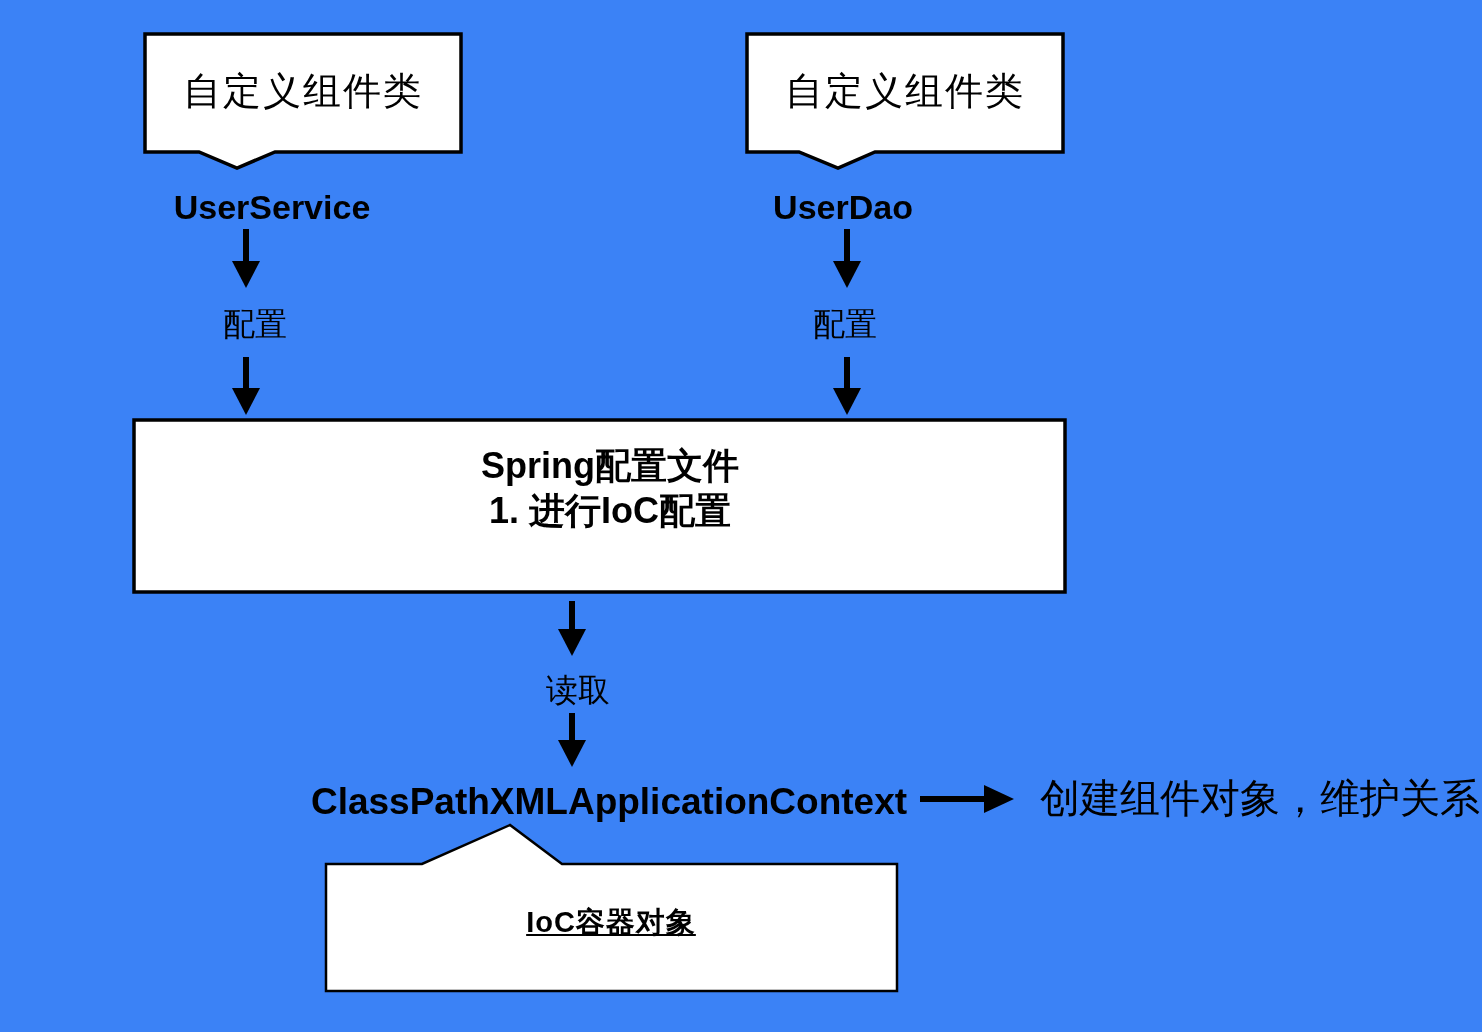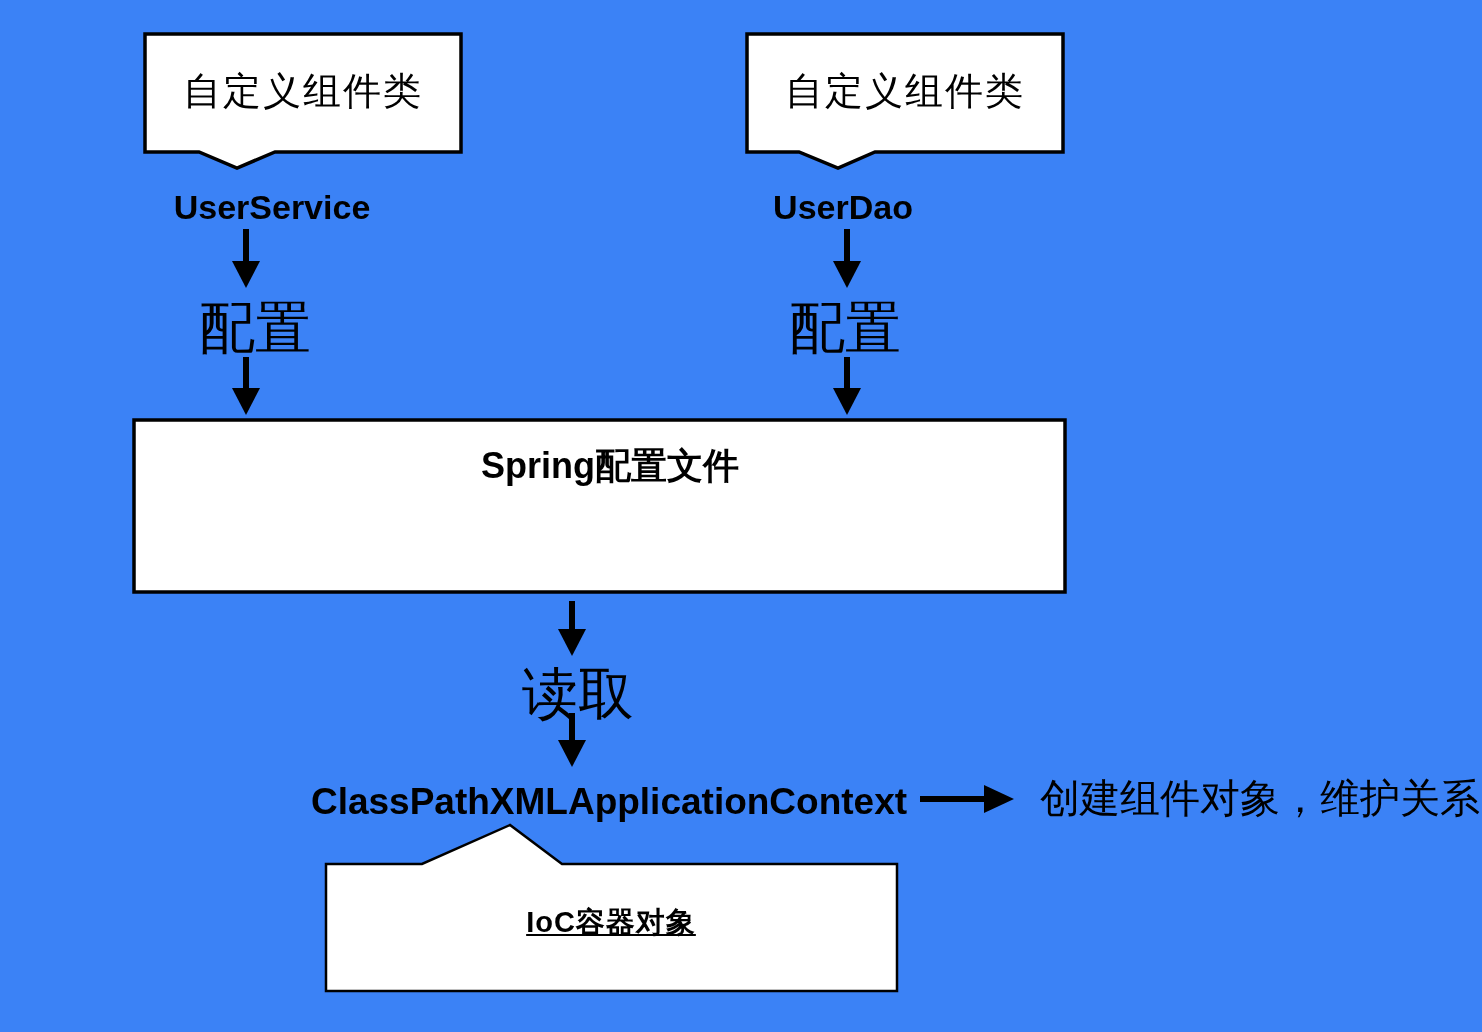--- a/index.html
+++ b/index.html
@@ -39,21 +39,22 @@
   }
   .bold-sans {
     font-family: "Liberation Sans", "DejaVu Sans", sans-serif;
     font-weight: 700;
   }
   .box-title {
     font-size: 38px;
     letter-spacing: 2px;
   }
   .config-label {
-    font-size: 56px;
+    font-size: 32px;
+    margin-top: 8px;
   }
   .class-label {
     font-size: 34px;
     text-align: center;
   }
   .spring-box-text {
     position: absolute;
     left: 134px;
     top: 443px;
     width: 952px;
@@ -132,20 +133,21 @@
   <div class="label centered bold-sans class-label" style="left:272px; top:190px;">UserService</div>
 
   <div class="label centered bold-sans class-label" style="left:843px; top:190px;">UserDao</div>
 
   <div class="label centered cn-serif config-label" style="left:255px; top:300px;">配置</div>
 
   <div class="label centered cn-serif config-label" style="left:845px; top:300px;">配置</div>
 
   <div class="spring-box-text">
     <div>Spring配置文件</div>
+    <div>1. 进行IoC配置</div>
   </div>
 
   <div class="label centered cn-serif config-label" style="left:578px; top:666px;">读取</div>
 
   <div class="label centered bold-sans context-label" style="left:609px; top:783px;">ClassPathXMLApplicationContext</div>
 
   <div class="label cn-serif note-label" style="left:1040px; top:779px;">创建组件对象，维护关系</div>
 
   <div class="label centered bold-sans ioc-label" style="left:611px; top:908px;">IoC容器对象</div>
 

